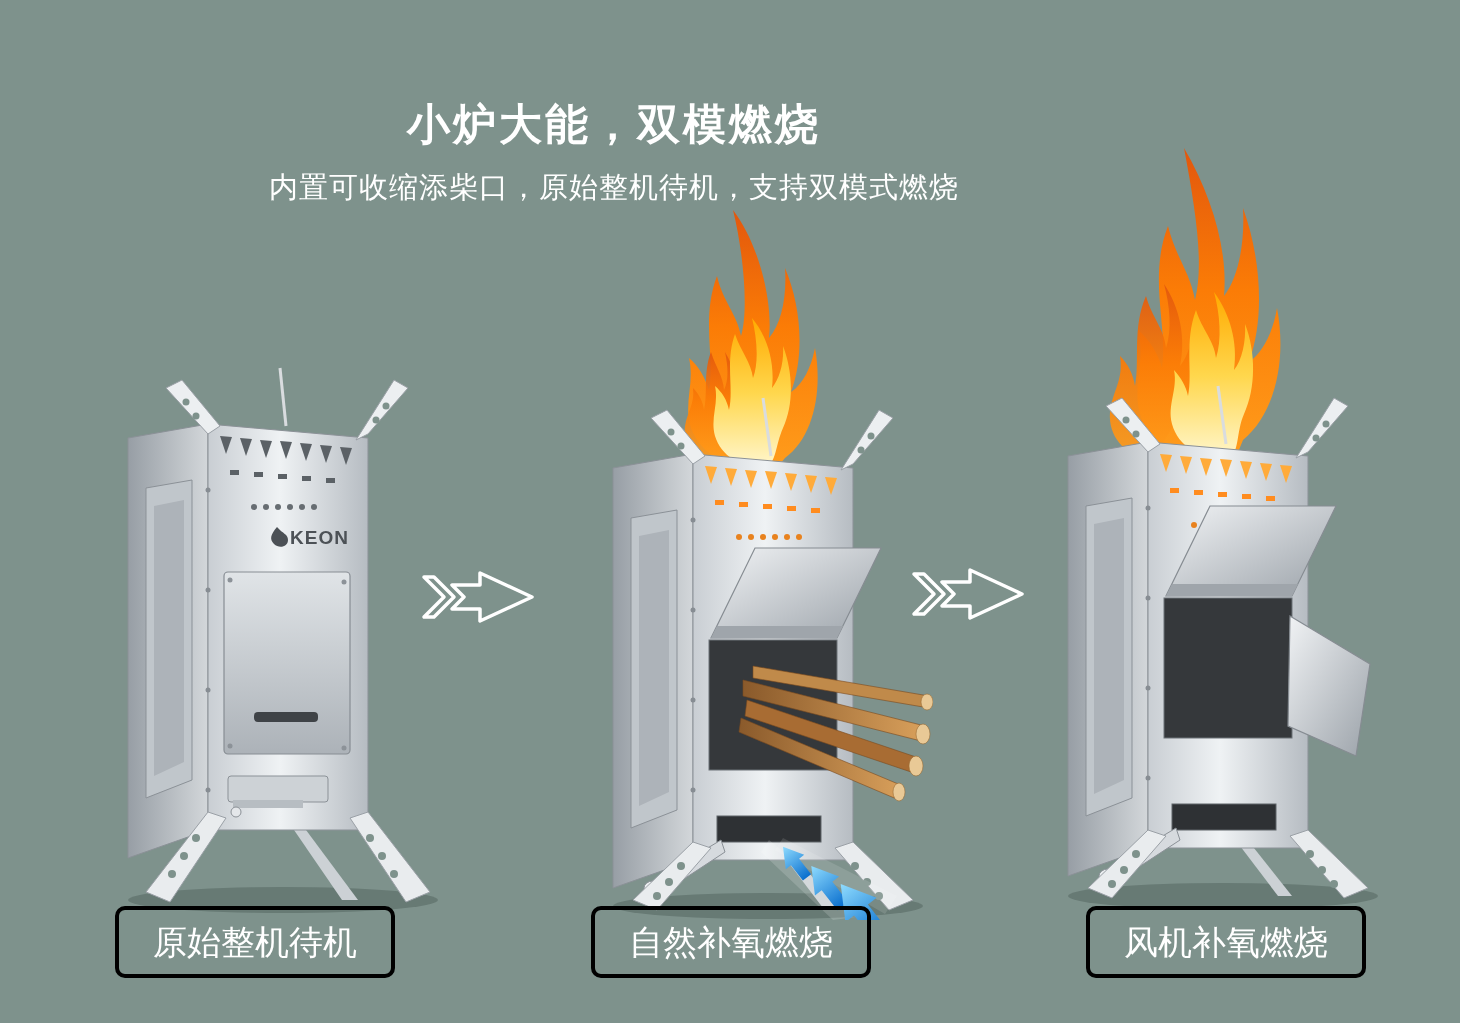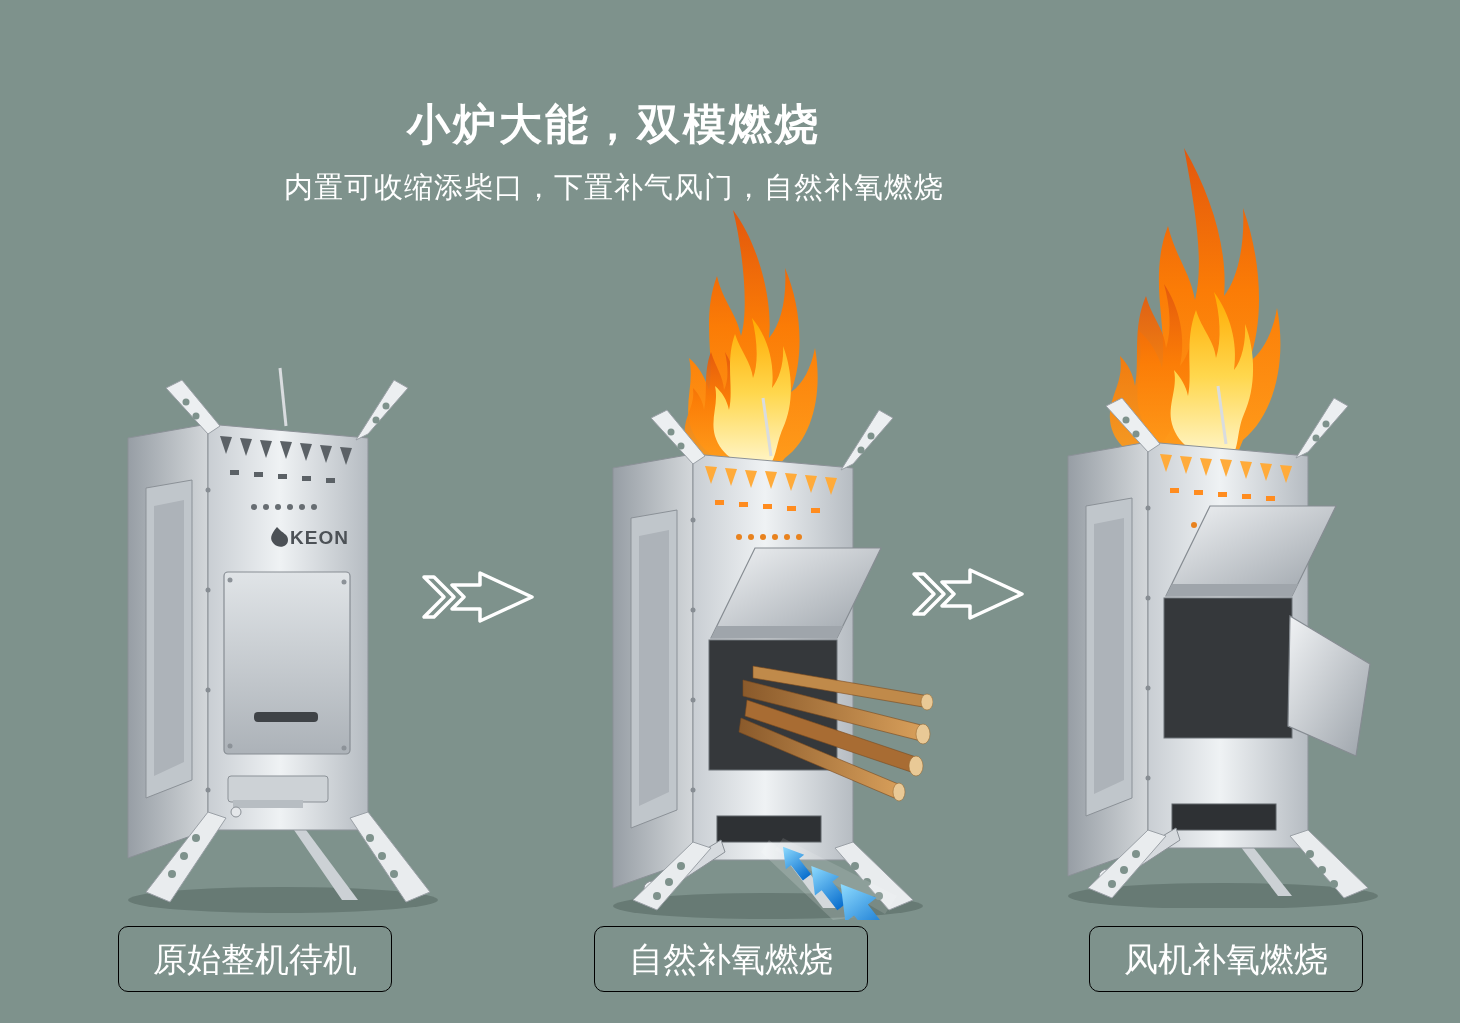--- a/index.html
+++ b/index.html
@@ -17,23 +17,23 @@
     letter-spacing:3px;
   }
   .subtitle {
     position:absolute; top:168px; left:0; width:100%;
     text-align:center; color:#fff; font-size:29px; font-weight:400;
     letter-spacing:1px;
   }
   .stove { position:absolute; }
   .process-arrow { position:absolute; }
   .stage-label {
-    position:absolute; top:926px; transform:translateX(-50%);
+    position:absolute; top:906px; transform:translateX(-50%);
     color:#fff; font-size:34px; line-height:1;
-    border:1px solid #000000; border-radius:10px;
+    border:4px solid #000000; border-radius:10px;
     padding:15px 34px; white-space:nowrap;
   }
   svg text { font-family:"Liberation Sans", sans-serif; }
 </style>
 </head>
 <body>
 
 <div class="canvas">
 
   <svg width="0" height="0" style="position:absolute" aria-hidden="true">
@@ -70,21 +70,21 @@
           <stop offset="1" stop-color="#8fdcff"></stop>
       </linearGradient>
       <linearGradient id="gWood" x1="0" y1="0" x2="1" y2="0">
         <stop offset="0" stop-color="#8a5a2b"></stop>
           <stop offset="1" stop-color="#d9a05b"></stop>
       </linearGradient>
     </defs>
   </svg>
 
   <div class="title">小炉大能，双模燃烧</div>
-  <div class="subtitle">内置可收缩添柴口，下置补气风门，自然补氧燃烧</div>
+  <div class="subtitle">内置可收缩添柴口，原始整机待机，支持双模式燃烧</div>
 
   <svg class="stove" style="left:58px; top:360px" width="380" height="560" viewBox="0 0 380 560">
     <ellipse cx="225" cy="540" rx="155" ry="13" fill="rgba(25,36,33,0.22)"></ellipse>
     <polygon points="236,470 248,470 300,540 284,540" fill="#ccd1d5"></polygon>
     <g>
       <polygon points="70,78 150,64 150,470 70,498" fill="url(#gSide)" stroke="#8b9197" stroke-width="1"></polygon>
       <polygon points="88,128 134,120 134,420 88,438" fill="#c0c6cb" stroke="#8b9197" stroke-width="1"></polygon>
       <polygon points="96,146 126,140 126,402 96,416" fill="#adb3b9"></polygon>
     </g>
     <g>

